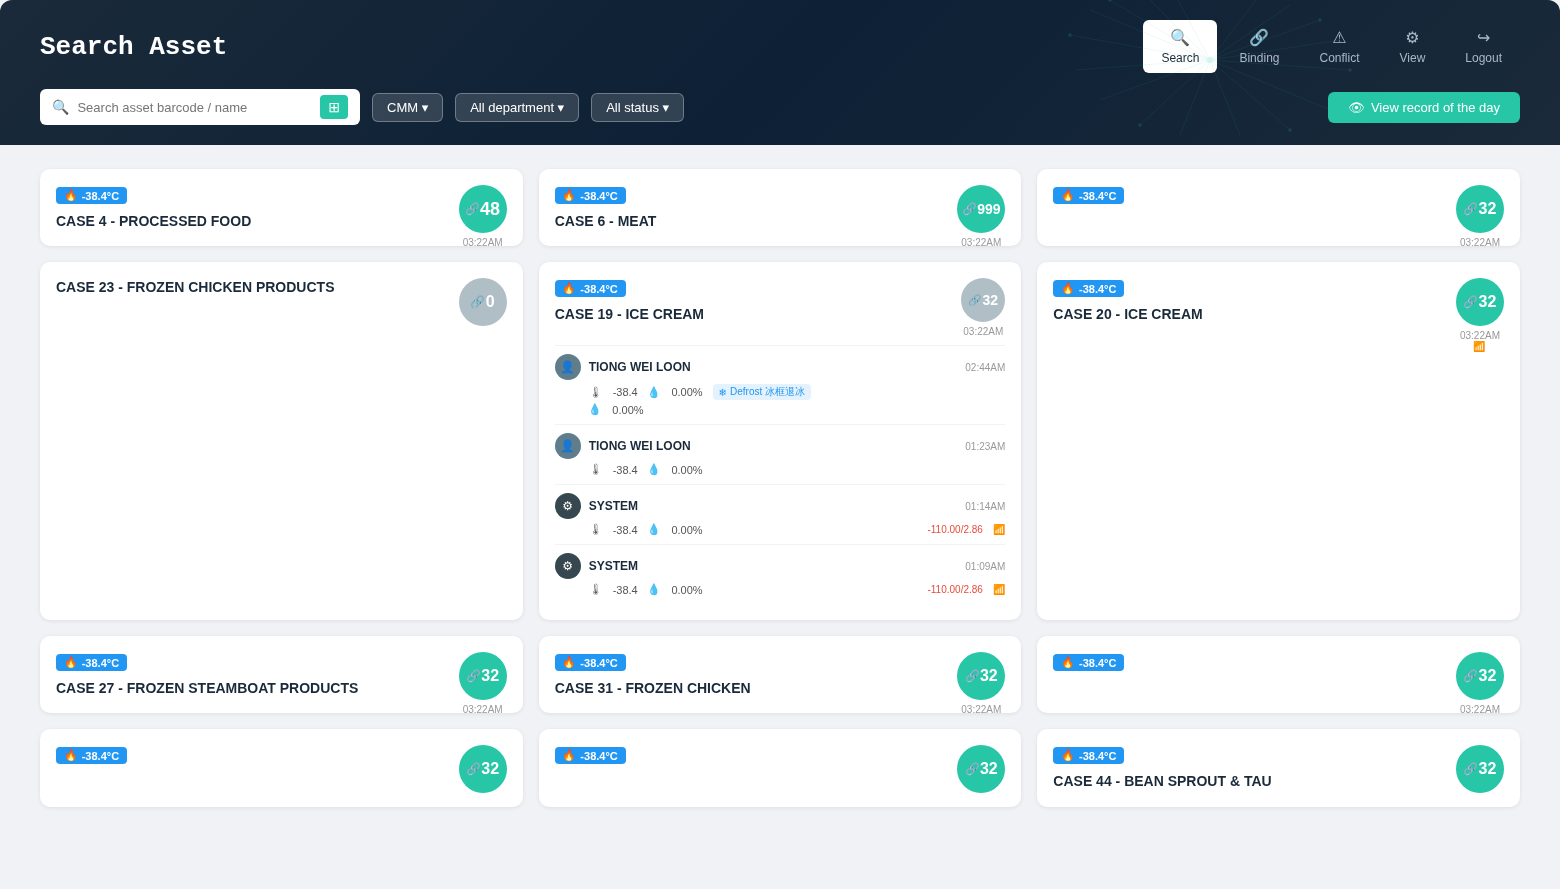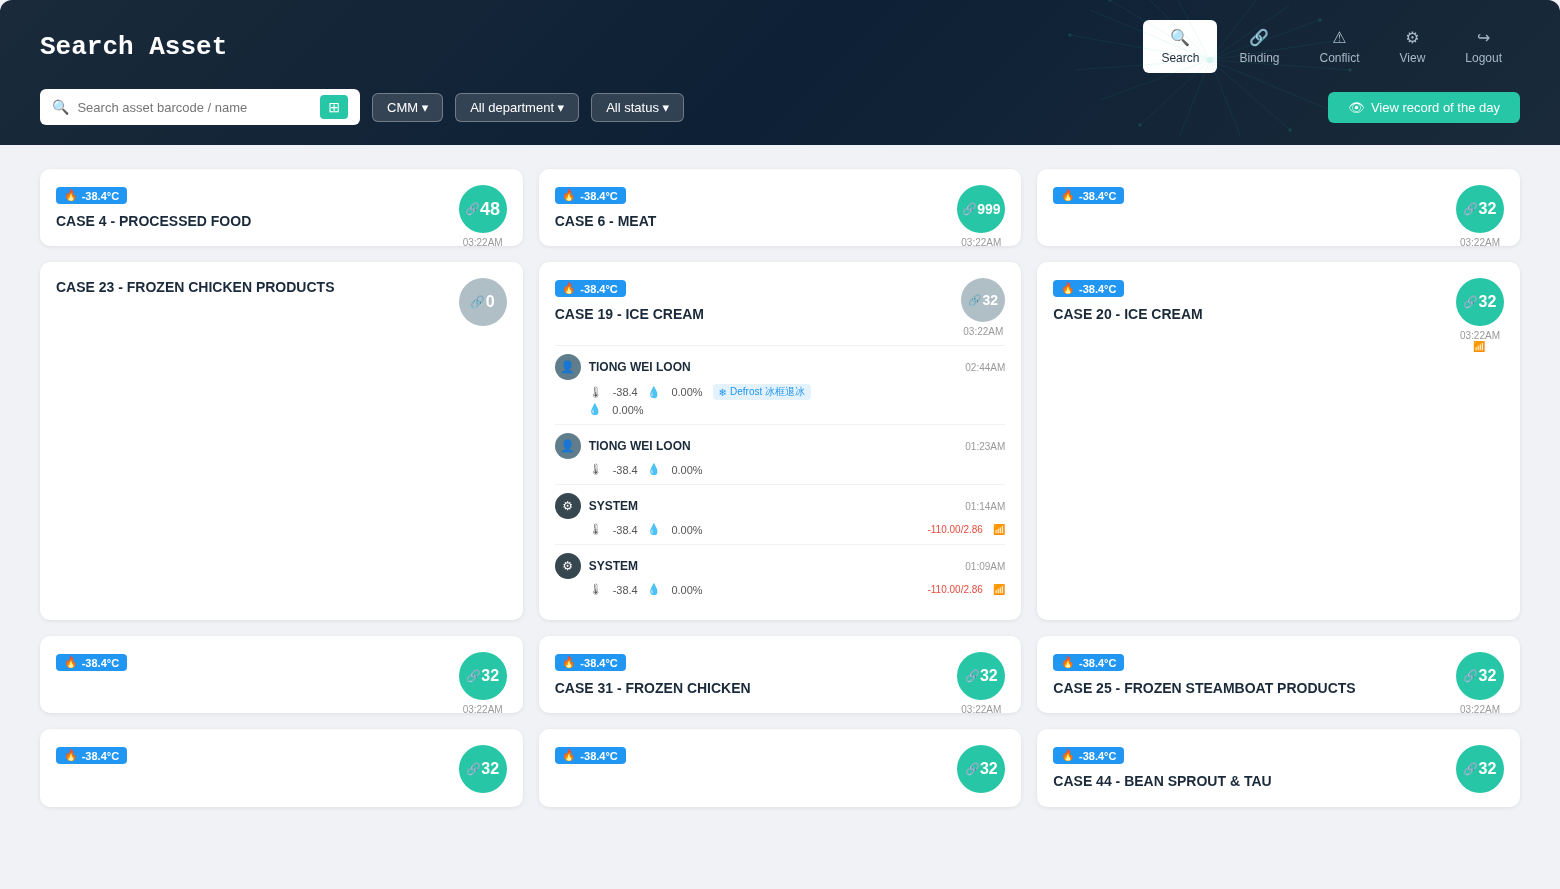--- a/index.html
+++ b/index.html
@@ -307,20 +307,21 @@
           <span>-38.4°C</span>
         </div>
         <div class="card-value-area">
           <div class="value-circle green">
             <span style="font-size:12px;">🔗</span>
             <span style="font-size:16px;">32</span>
           </div>
           <div class="card-time">03:22AM</div>
 
         </div>
+        <div class="card-name">CASE 27 - FROZEN STEAMBOAT PRODUCTS</div>
       </div>
 
       <div class="card">
         <div class="card-temp-badge">
           <span>🔥</span>
           <span>-38.4°C</span>
         </div>
         <div class="card-value-area">
           <div class="value-circle green">
             <span style="font-size:12px;">🔗</span>
@@ -338,21 +339,20 @@
           <span>-38.4°C</span>
         </div>
         <div class="card-value-area">
           <div class="value-circle green">
             <span style="font-size:12px;">🔗</span>
             <span style="font-size:16px;">32</span>
           </div>
           <div class="card-time">03:22AM</div>
 
         </div>
-        <div class="card-name">CASE 25 - FROZEN STEAMBOAT PRODUCTS</div>
       </div>
 
       <div class="card">
         <div class="card-temp-badge">
           <span>🔥</span>
           <span>-38.4°C</span>
         </div>
         <div class="card-value-area">
           <div class="value-circle green">
             <span style="font-size:12px;">🔗</span>

